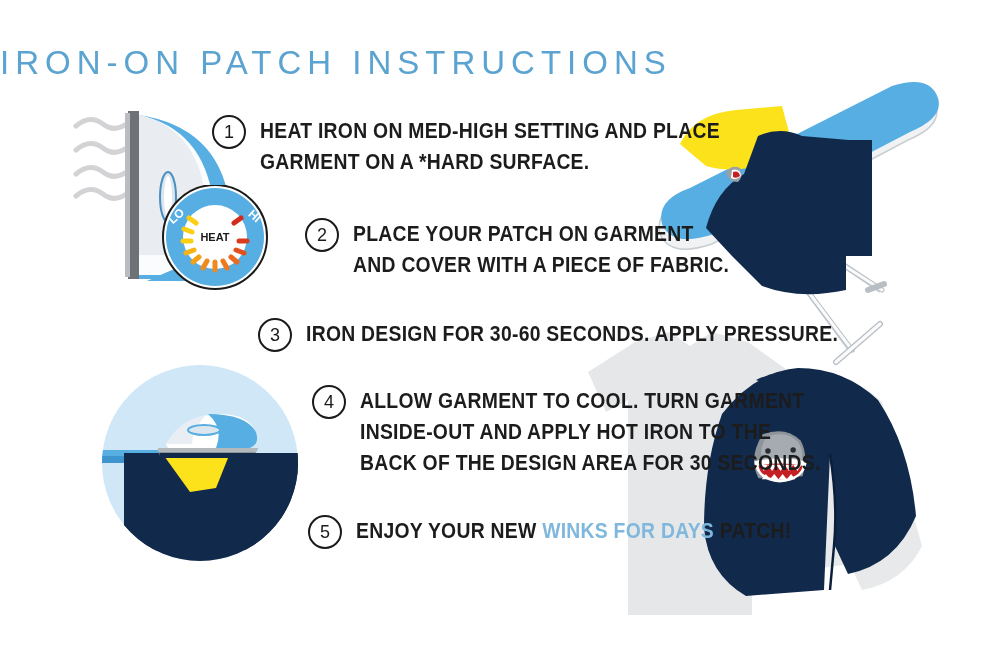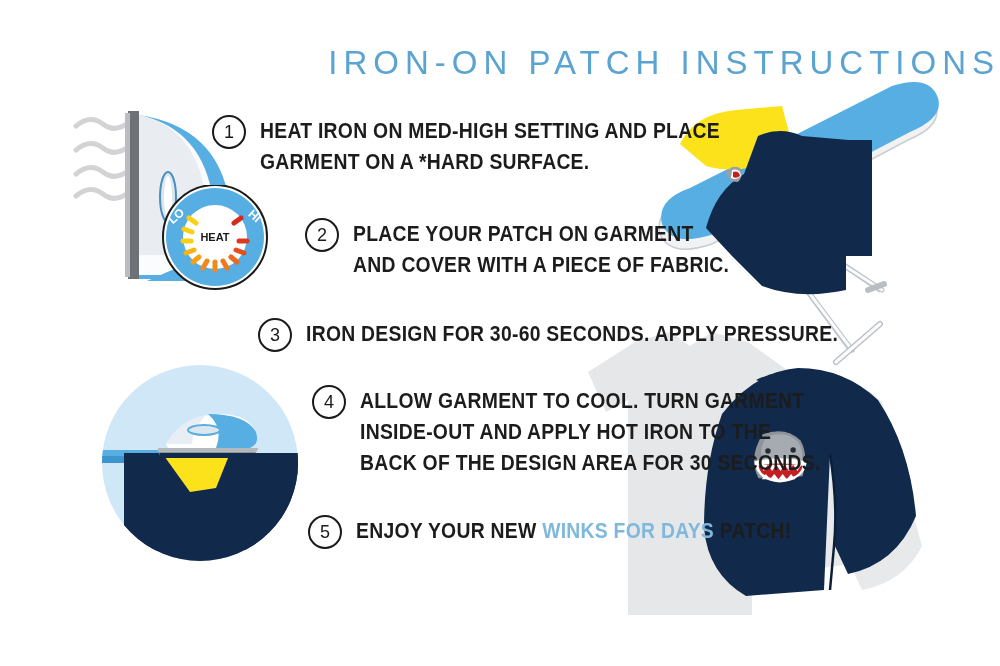--- a/index.html
+++ b/index.html
@@ -15,21 +15,21 @@
     overflow: hidden;
     font-family: "Liberation Sans", sans-serif;
   }
 
   
   #title {
     position: absolute;
     left: 0;
     top: 44px;
     width: 1000px;
-    text-align: right;
+    text-align: left;
     font-family: "Liberation Sans", sans-serif;
     font-size: 33px;
     font-weight: 400;
     letter-spacing: 6px;
     color: #5BA3D0;
     white-space: nowrap;
   }
 
   
   .bg-shirt {

